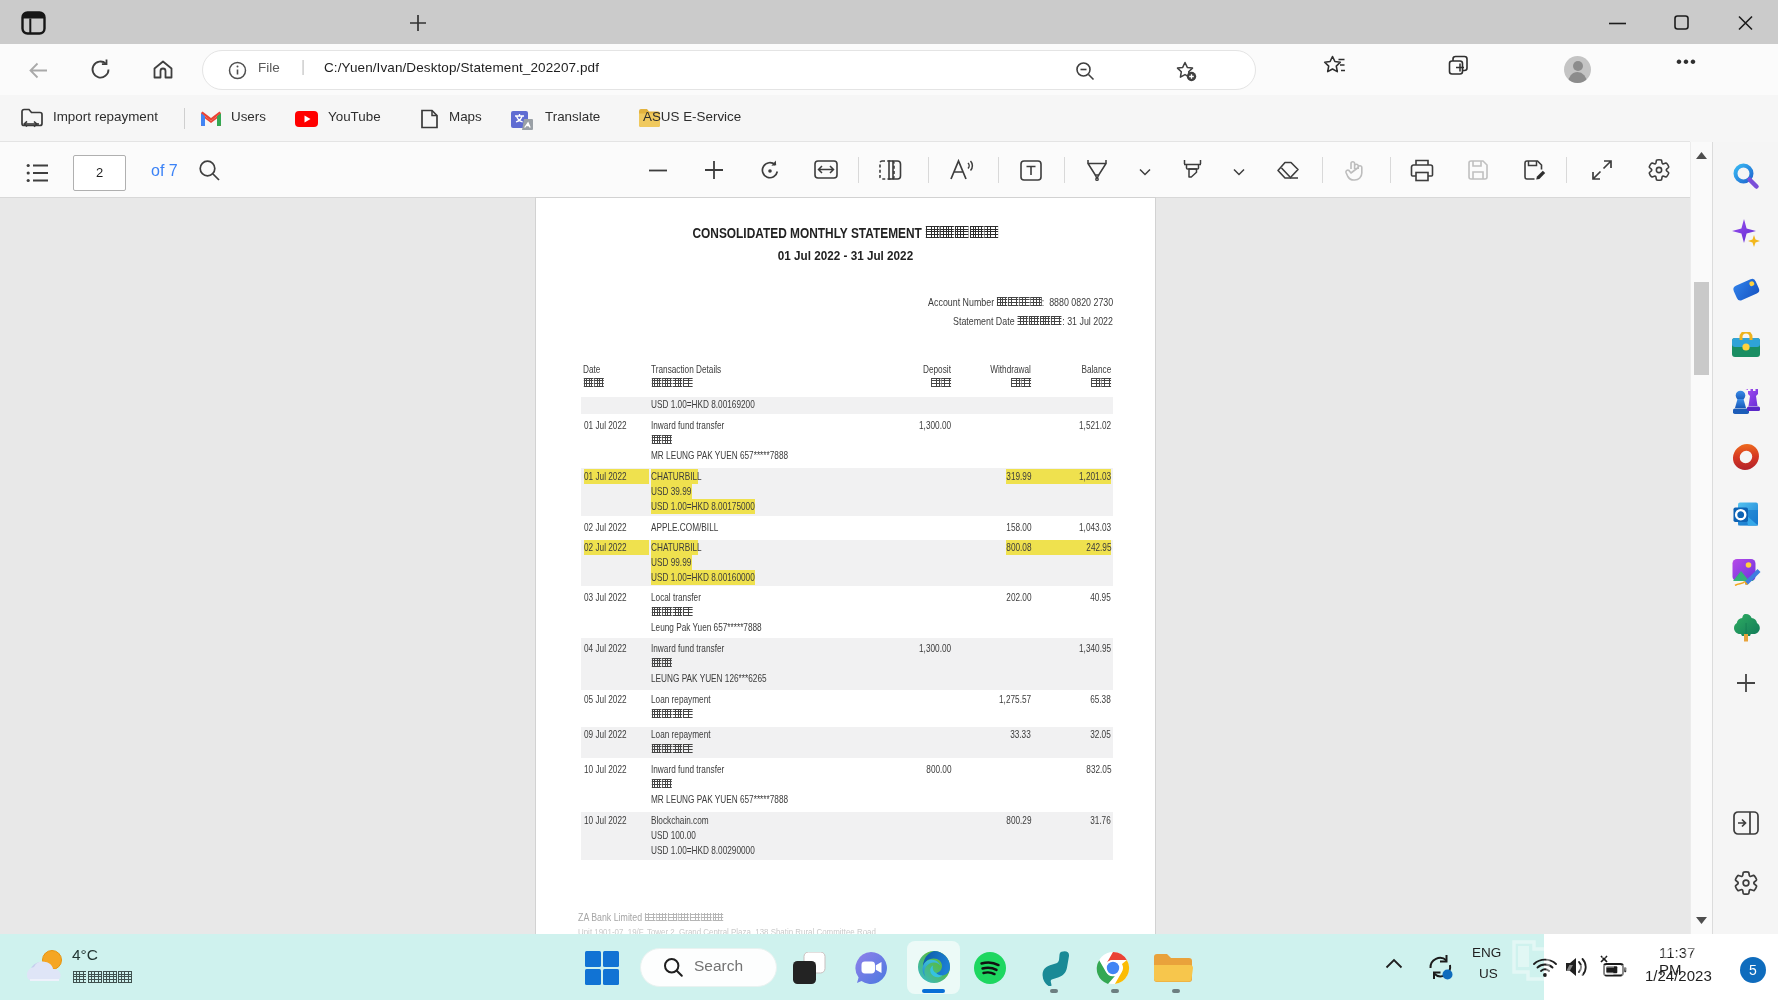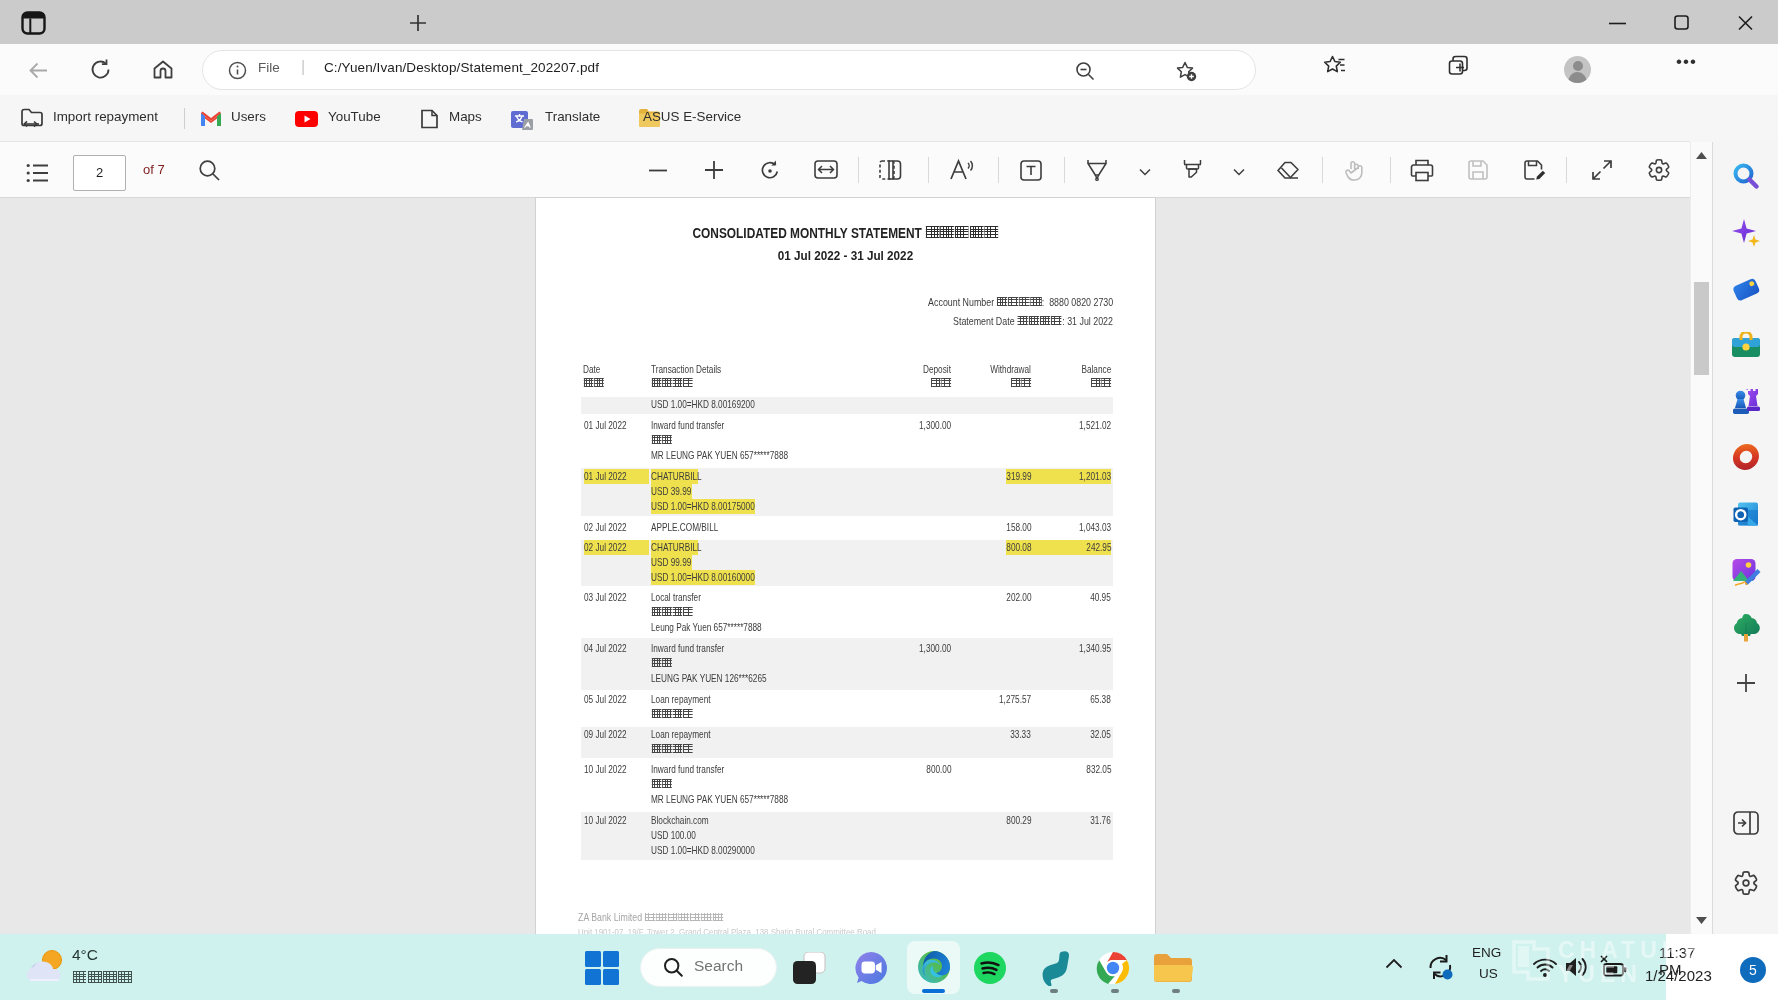--- a/index.html
+++ b/index.html
@@ -33,21 +33,21 @@
  repeating-linear-gradient(90deg,currentColor 0 1px,transparent 1px 3.2px);
  opacity:.95}
 #page .ln .zh{width:1.18em}
 
 #sbar{position:absolute;left:1690px;top:142px;width:22px;height:792px;background:#fafafa;border-left:1px solid #ececec}
 #sthumb{position:absolute;left:3px;top:140px;width:15px;height:93px;background:#c9c9c9}
 
 #sidebar{position:absolute;left:1712px;top:142px;width:66px;height:792px;background:#f5f5f5;border-left:1px solid #dcdcdc}
 .sbi{position:absolute;left:50%;transform:translateX(-50%)}
 
-#taskbar{position:absolute;left:0;top:934px;width:1666px;height:66px;background:#cff2ee}
+#taskbar{position:absolute;left:0;top:934px;width:1544px;height:66px;background:#cff2ee}
 .dot{position:absolute;top:55px;width:8px;height:3.5px;border-radius:2px;background:#6d7f80}
 
 #wm{position:absolute;left:1511px;top:936px;color:rgba(255,255,255,.45);font-weight:bold;z-index:5}
 #wmtxt1{position:absolute;left:47px;top:1px;font-size:23px;letter-spacing:5px;white-space:nowrap}
 #wmtxt2{position:absolute;left:47px;top:25px;font-size:23px;letter-spacing:5px;white-space:nowrap}
 </style></head>
 <body>
 <div id="titlebar">
   <svg class="abs" style="left:21px;top:11px" width="25" height="24" viewBox="0 0 25 24">
       <rect x="1.5" y="1.5" width="22" height="21" rx="5" fill="none" stroke="#161616" stroke-width="2.4"></rect>
@@ -151,21 +151,21 @@
 </div>
 
 <div id="pdfbar">
   <svg class="abs" style="left:26px;top:20px" width="24" height="22" viewBox="0 0 24 22">
       <circle cx="2.2" cy="3.5" r="1.6" fill="#3f3f3f"></circle>
       <circle cx="2.2" cy="11" r="1.6" fill="#3f3f3f"></circle>
       <circle cx="2.2" cy="18.5" r="1.6" fill="#3f3f3f"></circle>
       <path d="M7 3.5h15M7 11h15M7 18.5h15" stroke="#3f3f3f" stroke-width="1.8"></path>
     </svg>
   <div id="pagebox">2</div>
-  <div class="abs" style="left:143px;top:20px;font-size:13px;color:#7f1d1d">of 7</div>
+  <div class="abs" style="left:151px;top:20px;font-size:16px;color:#3b82f6">of 7</div>
   <svg class="abs" style="left:198px;top:17px" width="23" height="23" viewBox="0 0 23 23">
       <circle cx="9.5" cy="9.5" r="7.3" fill="none" stroke="#3f3f3f" stroke-width="1.7"></circle>
       <path d="M15 15l6 6" stroke="#3f3f3f" stroke-width="1.7"></path>
     </svg>
   <svg class="abs" style="left:648px;top:27px" width="20" height="3" viewBox="0 0 20 3">
       <path d="M1 1.5h18" stroke="#3d3d3d" stroke-width="1.8"></path>
     </svg>
   <svg class="abs" style="left:704px;top:18px" width="20" height="20" viewBox="0 0 20 20">
       <path d="M10 1v18M1 10h18" stroke="#3d3d3d" stroke-width="1.8"></path>
     </svg>

